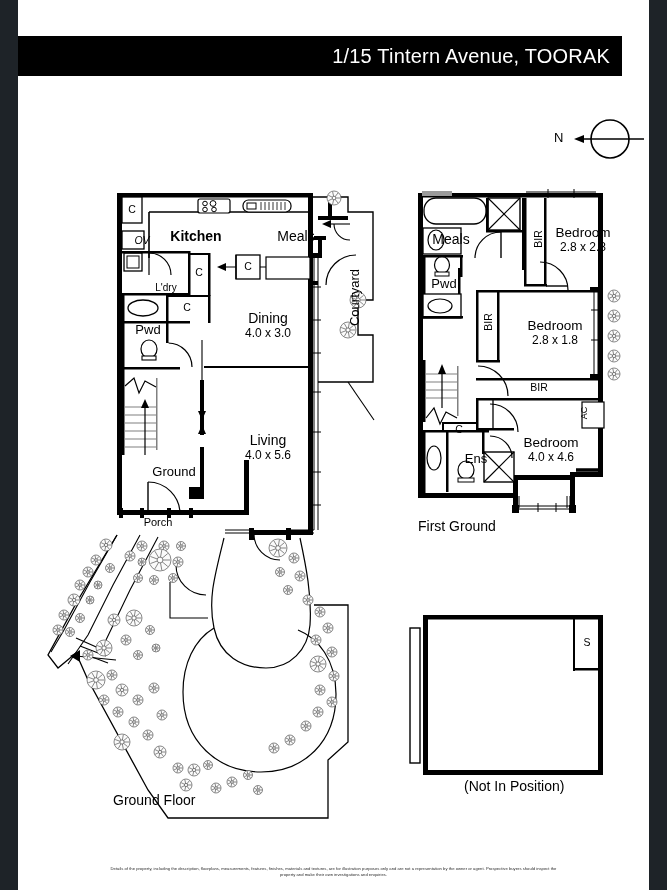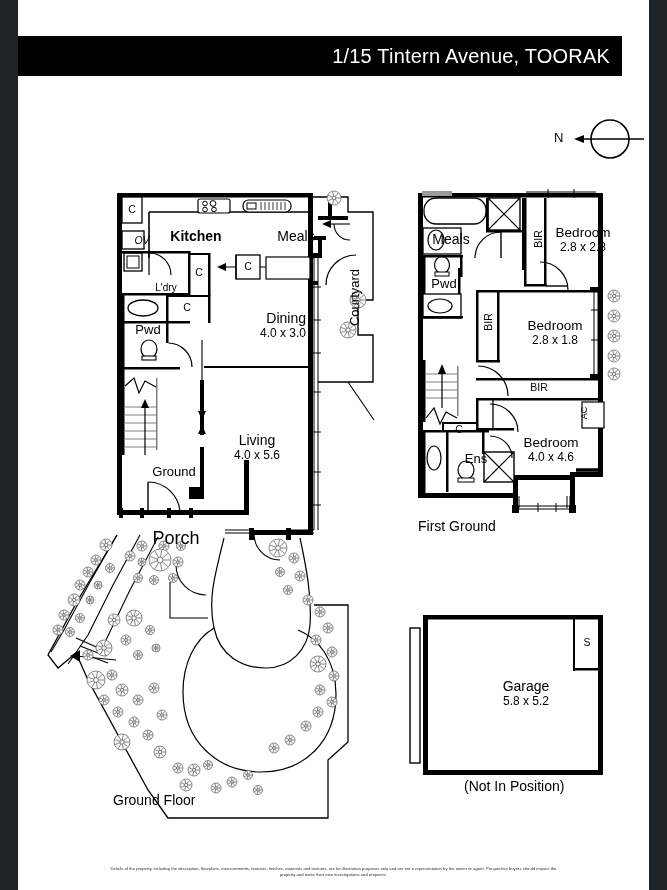--- a/index.html
+++ b/index.html
@@ -1032,32 +1032,32 @@
           <line x1="330" y1="330" x2="326.3" y2="323.6"></line>
           <line x1="330" y1="330" x2="331.3" y2="322.8"></line>
           <line x1="330" y1="330" x2="335.6" y2="325.3"></line>
           <circle cx="330" cy="330" r="2.1" fill="#fff"></circle>
         </g>
       </svg>
 
     <div class="lbl" style="left:148px;top:228px;width:60px;font-size:14px;font-weight:bold;">Kitchen</div>
     <div class="lbl" style="left:252px;top:228px;width:52px;font-size:14px;">Meals</div>
 
-    <div class="lbl" style="left:212px;top:310px;width:76px;font-size:14px;text-align:right;">
+    <div class="lbl" style="left:212px;top:310px;width:76px;font-size:14px;">
       <span>Dining</span>
       <span class="dim">4.0 x 3.0</span>
     </div>
 
-    <div class="lbl" style="left:201px;top:432px;width:76px;font-size:14px;">
+    <div class="lbl" style="left:212px;top:432px;width:76px;font-size:14px;">
       <span>Living</span>
       <span class="dim">4.0 x 5.6</span>
     </div>
 
     <div class="lbl" style="left:128px;top:464px;width:56px;font-size:13px;">Ground</div>
-    <div class="lbl" style="left:128px;top:516px;width:60px;font-size:18px;margin-top:12px;">Porch</div>
+    <div class="lbl" style="left:110px;top:516px;width:60px;font-size:11px;">Porch</div>
     <div class="lbl" style="left:120px;top:275px;width:56px;font-size:10px;margin-top:7px;">L'dry</div>
     <div class="lbl" style="left:106px;top:322px;width:48px;font-size:13px;">Pwd</div>
 
     <div class="lbl vert" style="left:296px;top:290px;width:80px;font-size:13px;transform:rotate(-90deg);">Courtyard</div>
 
     <div class="lbl sm" style="left:106px;top:203px;width:16px;">C</div>
     <div class="lbl sm" style="left:104px;top:234px;width:40px;font-style:italic;">OV</div>
     <div class="lbl sm" style="left:173px;top:266px;width:16px;">C</div>
     <div class="lbl sm" style="left:161px;top:301px;width:16px;">C</div>
     <div class="lbl sm" style="left:222px;top:260px;width:16px;">C</div>
@@ -1287,24 +1287,20 @@
         <rect x="25" y="15" width="5" height="160" fill="#000" stroke="none"></rect>
         <rect x="200" y="15" width="5" height="160" fill="#000" stroke="none"></rect>
         <rect x="25" y="170" width="180" height="5" fill="#000" stroke="none"></rect>
 
         <rect x="12" y="28" width="10" height="135" fill="#fff" stroke="#000" stroke-width="1.4"></rect>
 
         <rect x="175" y="19" width="2" height="52" fill="#000" stroke="none"></rect>
         <rect x="175" y="68" width="27" height="2.5" fill="#000" stroke="none"></rect>
       </g>
     </svg>
-    <div class="lbl" style="left:120px;top:682px;width:92px;font-size:14px;position:absolute;left:82px;top:78px;">
-      <span>Garage</span>
-      <span class="dim">5.8 x 5.2</span>
-    </div>
     <div class="lbl sm" style="left:181px;top:36px;width:16px;">S</div>
     <div class="sect-lbl" style="left:66px;top:178px;">(Not In Position)</div>
   </div>
 
   <div id="footer">
     <div>Details of the property, including the description, floorplans, measurements, features, finishes, materials and textures, are for illustration purposes only and are not a representation by the owner or agent.  Prospective buyers should inspect the</div>
     <div>property and make their own investigations and enquiries.</div>
   </div>
 
 </div>

